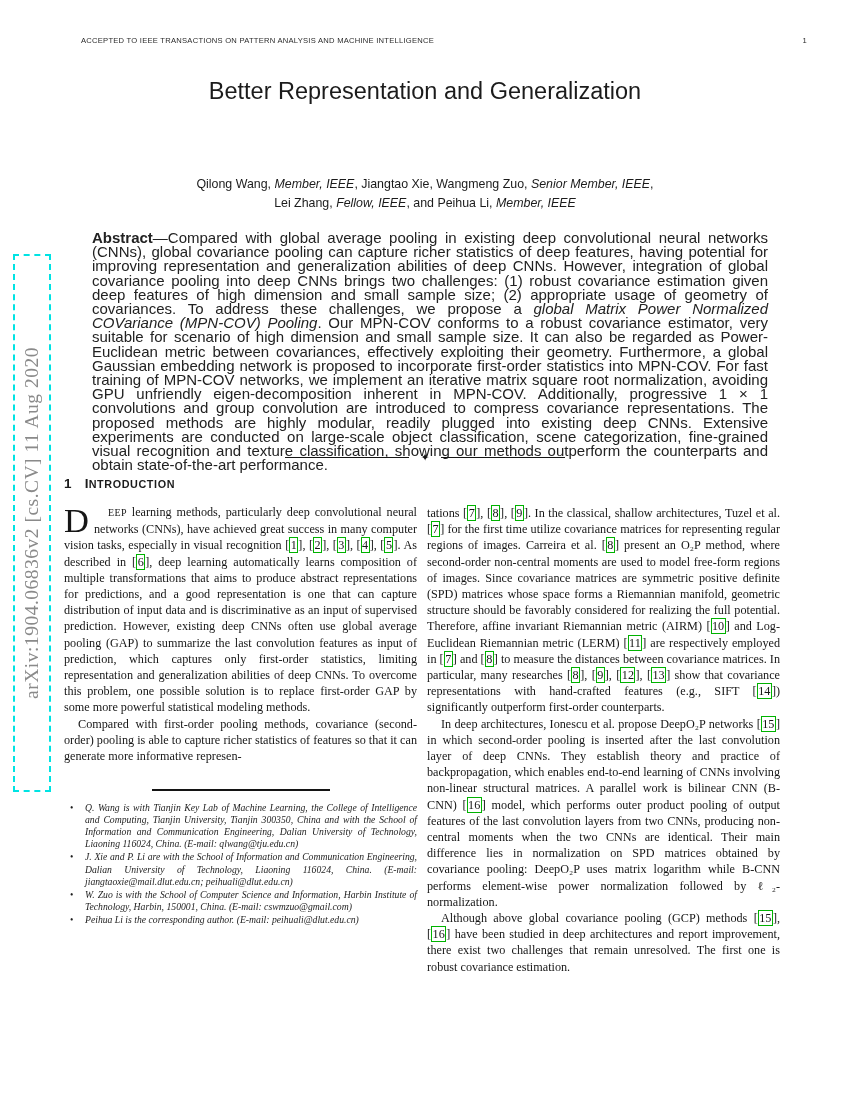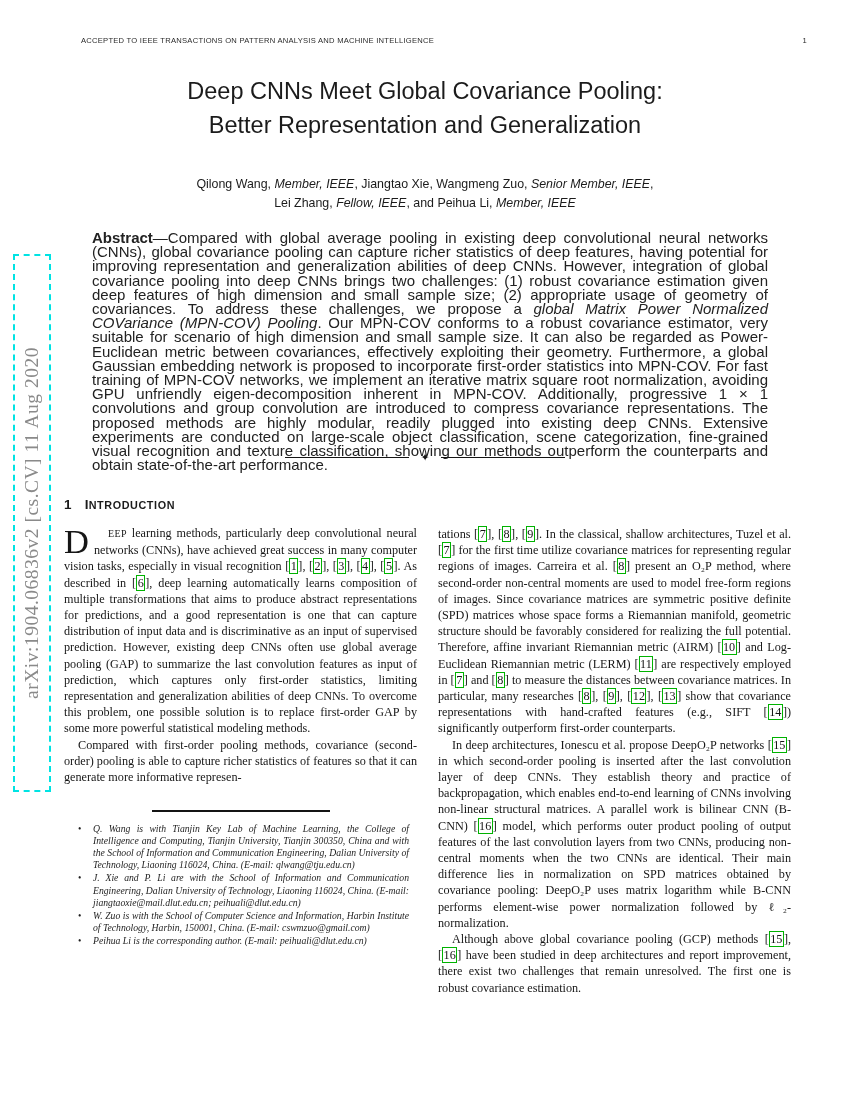--- a/index.html
+++ b/index.html
@@ -58,22 +58,22 @@
   
   .separator{
     position:absolute;top:452px;left:64px;width:722px;
     display:flex;align-items:center;justify-content:center;gap:11px;
   }
   .separator .rule{width:124px;height:1.7px;background:#141414;}
   .separator .diamond{font-size:11px;color:#141414;line-height:11px;}
 
   
   .columns{
-    position:absolute;top:497px;left:64px;width:727px;
-    display:flex;gap:21px;
+    position:absolute;top:476px;left:64px;width:727px;
+    display:flex;gap:10px;
   }
   .col{width:353px;box-sizing:border-box;}
   .col-right{padding-top:29px;}
 
   .sec-heading{
     font-family:"Liberation Sans", sans-serif;font-weight:700;
     font-size:13.5px;color:#1b1b1b;margin:0 0 13px 0;letter-spacing:.2px;
   }
   .sec-heading .sec-num{margin-right:13px;}
   .sec-heading .sc{font-size:10.8px;letter-spacing:.6px;}
@@ -88,42 +88,41 @@
   .lead-sc{font-size:10px;letter-spacing:.4px;margin-left:14px;}
 
   .cbox{
     border:1px solid var(--cite-green,#00b200);
     padding:0 .5px;color:#161616;
   }
 
   
   .fn-rule{width:178px;height:1.3px;background:#141414;margin:25px auto 11px auto;}
   .footnotes{
-    list-style:none;margin:8px;padding:0;
+    list-style:none;margin:0;padding:0;
     font-style:italic;font-size:9.7px;line-height:12.2px;text-align:justify;color:#1d1d1d;
   }
   .footnotes li{position:relative;padding-left:21px;margin:0 0 1px 0;}
   .footnotes li::before{content:"\2022";position:absolute;left:6px;font-style:normal;}
 </style>
 </head>
 <body>
 
 <div class="page">
 
   <div class="running-head">
     <span>ACCEPTED TO IEEE TRANSACTIONS ON PATTERN ANALYSIS AND MACHINE INTELLIGENCE</span>
     <span>1</span>
   </div>
 
   <div class="arxiv-box">
     <span class="arxiv-text">arXiv:1904.06836v2 [cs.CV] 11 Aug 2020</span>
   </div>
 
   <div class="title">
-    <div>Deep CNNs Meet Global Covariance Pooling:</div>
     <div>Better Representation and Generalization</div>
   </div>
 
   <div class="authors">
     <div>Qilong Wang, <i>Member, IEEE</i>, Jiangtao Xie, Wangmeng Zuo, <i>Senior Member, IEEE</i>,</div>
     <div>Lei Zhang, <i>Fellow, IEEE</i>, and Peihua Li, <i>Member, IEEE</i></div>
   </div>
 
   <div class="abstract">
     <b>Abstract</b><span>—Compared with global average pooling in existing deep convolutional neural networks (CNNs), global covariance pooling can capture richer statistics of deep features, having potential for improving representation and generalization abilities of deep CNNs. However, integration of global covariance pooling into deep CNNs brings two challenges: (1) robust covariance estimation given deep features of high dimension and small sample size; (2) appropriate usage of geometry of covariances. To address these challenges, we propose a <i>global Matrix Power Normalized COVariance (MPN-COV) Pooling</i>. Our MPN-COV conforms to a robust covariance estimator, very suitable for scenario of high dimension and small sample size. It can also be regarded as Power-Euclidean metric between covariances, effectively exploiting their geometry. Furthermore, a global Gaussian embedding network is proposed to incorporate first-order statistics into MPN-COV. For fast training of MPN-COV networks, we implement an iterative matrix square root normalization, avoiding GPU unfriendly eigen-decomposition inherent in MPN-COV. Additionally, progressive 1 × 1 convolutions and group convolution are introduced to compress covariance representations. The proposed methods are highly modular, readily plugged into existing deep CNNs. Extensive experiments are conducted on large-scale object classification, scene categorization, fine-grained visual recognition and texture classification, showing our methods outperform the counterparts and obtain state-of-the-art performance.</span>

